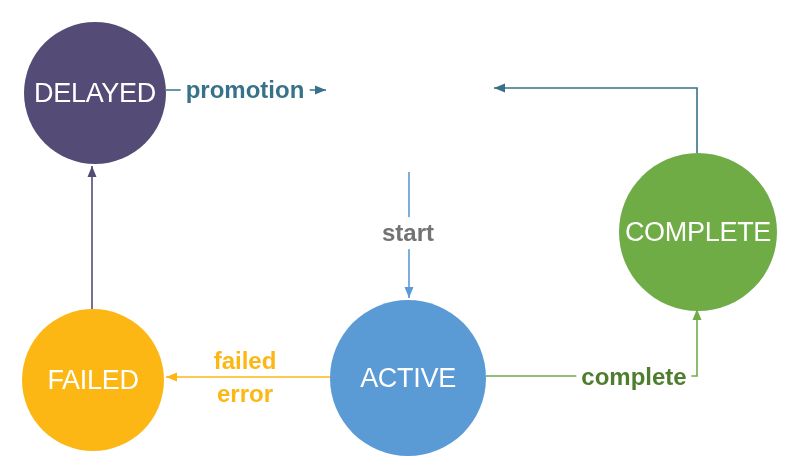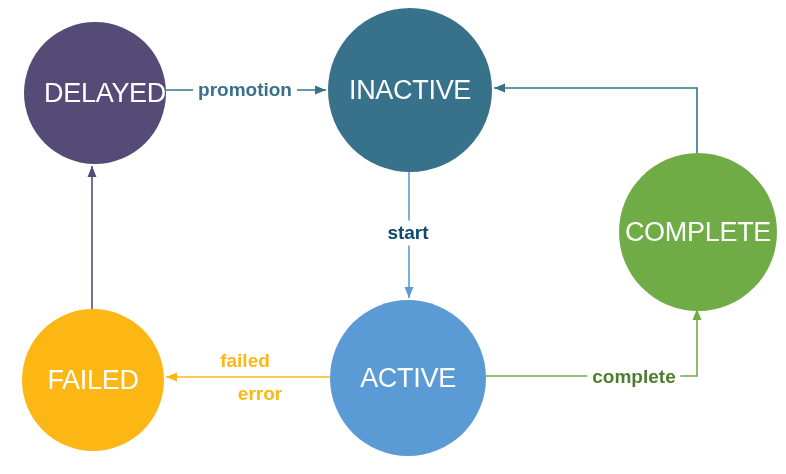--- a/index.html
+++ b/index.html
@@ -30,21 +30,21 @@
     justify-content: center;
     color: #ffffff;
     font-size: 27px;
     letter-spacing: -0.3px;
     white-space: nowrap;
     user-select: none;
   }
   .edge-label {
     position: absolute;
     transform: translate(-50%, -50%);
-    font-size: 19px;
+    font-size: 24px;
     font-weight: 600;
     line-height: 1.32;
     text-align: center;
     white-space: nowrap;
   }
   .edge-label.bg {
     background: #ffffff;
     padding: 0 5px;
   }
 </style>
@@ -63,37 +63,34 @@
       <polygon points="166.0,377.0 177.0,381.5 177.0,372.5" fill="#FCB714"></polygon>
       <polyline points="486,376 697,376 697,309" fill="none" stroke="#6FAC46" stroke-width="1.6"></polyline>
       <polygon points="697.0,309.0 692.5,320.0 701.5,320.0" fill="#6FAC46"></polygon>
       <polyline points="697,153 697,88 494,88" fill="none" stroke="#38728A" stroke-width="1.6"></polyline>
       <polygon points="494.0,88.0 505.0,92.5 505.0,83.5" fill="#38728A"></polygon>
     </svg>
 
 <div class="edge-label bg" style="left: 245px; top: 90px; color: rgb(56, 114, 138);">
       <div>promotion</div>
     </div>
-    <div class="edge-label bg" style="left: 408px; top: 233px; color: #0c4a6e;">
+    <div class="edge-label bg" style="left: 408px; top: 233px; color: #737373;">
       <div>start</div>
     </div>
     <div class="edge-label" style="left: 245px; top: 361px; color: rgb(252, 183, 20);">
       <div>failed</div>
     </div>
-    <div class="edge-label" style="left: 245px; top: 394px; color: rgb(252, 183, 20); margin-left: 15px;">
+    <div class="edge-label" style="left: 245px; top: 394px; color: rgb(252, 183, 20);">
       <div>error</div>
     </div>
     <div class="edge-label bg" style="left: 634px; top: 377px; color: rgb(78, 125, 46);">
       <div>complete</div>
     </div>
-    <div class="node" style="left: 24px; top: 22px; height: 142px; width: 142px; background: rgb(84, 76, 118); color: rgb(255, 255, 255); justify-content: flex-end;">
+    <div class="node" style="left: 24px; top: 22px; height: 142px; width: 142px; background: rgb(84, 76, 118); color: rgb(255, 255, 255);">
       <span>DELAYED</span>
-    </div>
-    <div class="node" style="left: 328px; top: 8px; height: 164px; width: 164px; background: rgb(56, 114, 138); color: rgb(255, 255, 255);">
-      <span>INACTIVE</span>
     </div>
     <div class="node" style="left: 619px; top: 153px; height: 158px; width: 158px; background: rgb(111, 172, 70); color: rgb(255, 255, 255);">
       <span>COMPLETE</span>
     </div>
     <div class="node" style="left: 22px; top: 309px; height: 142px; width: 142px; background: rgb(252, 183, 20); color: rgb(255, 255, 255);">
       <span>FAILED</span>
     </div>
     <div class="node" style="left: 330px; top: 300px; height: 156px; width: 156px; background: rgb(91, 155, 213); color: rgb(255, 255, 255);">
       <span>ACTIVE</span>
     </div>

